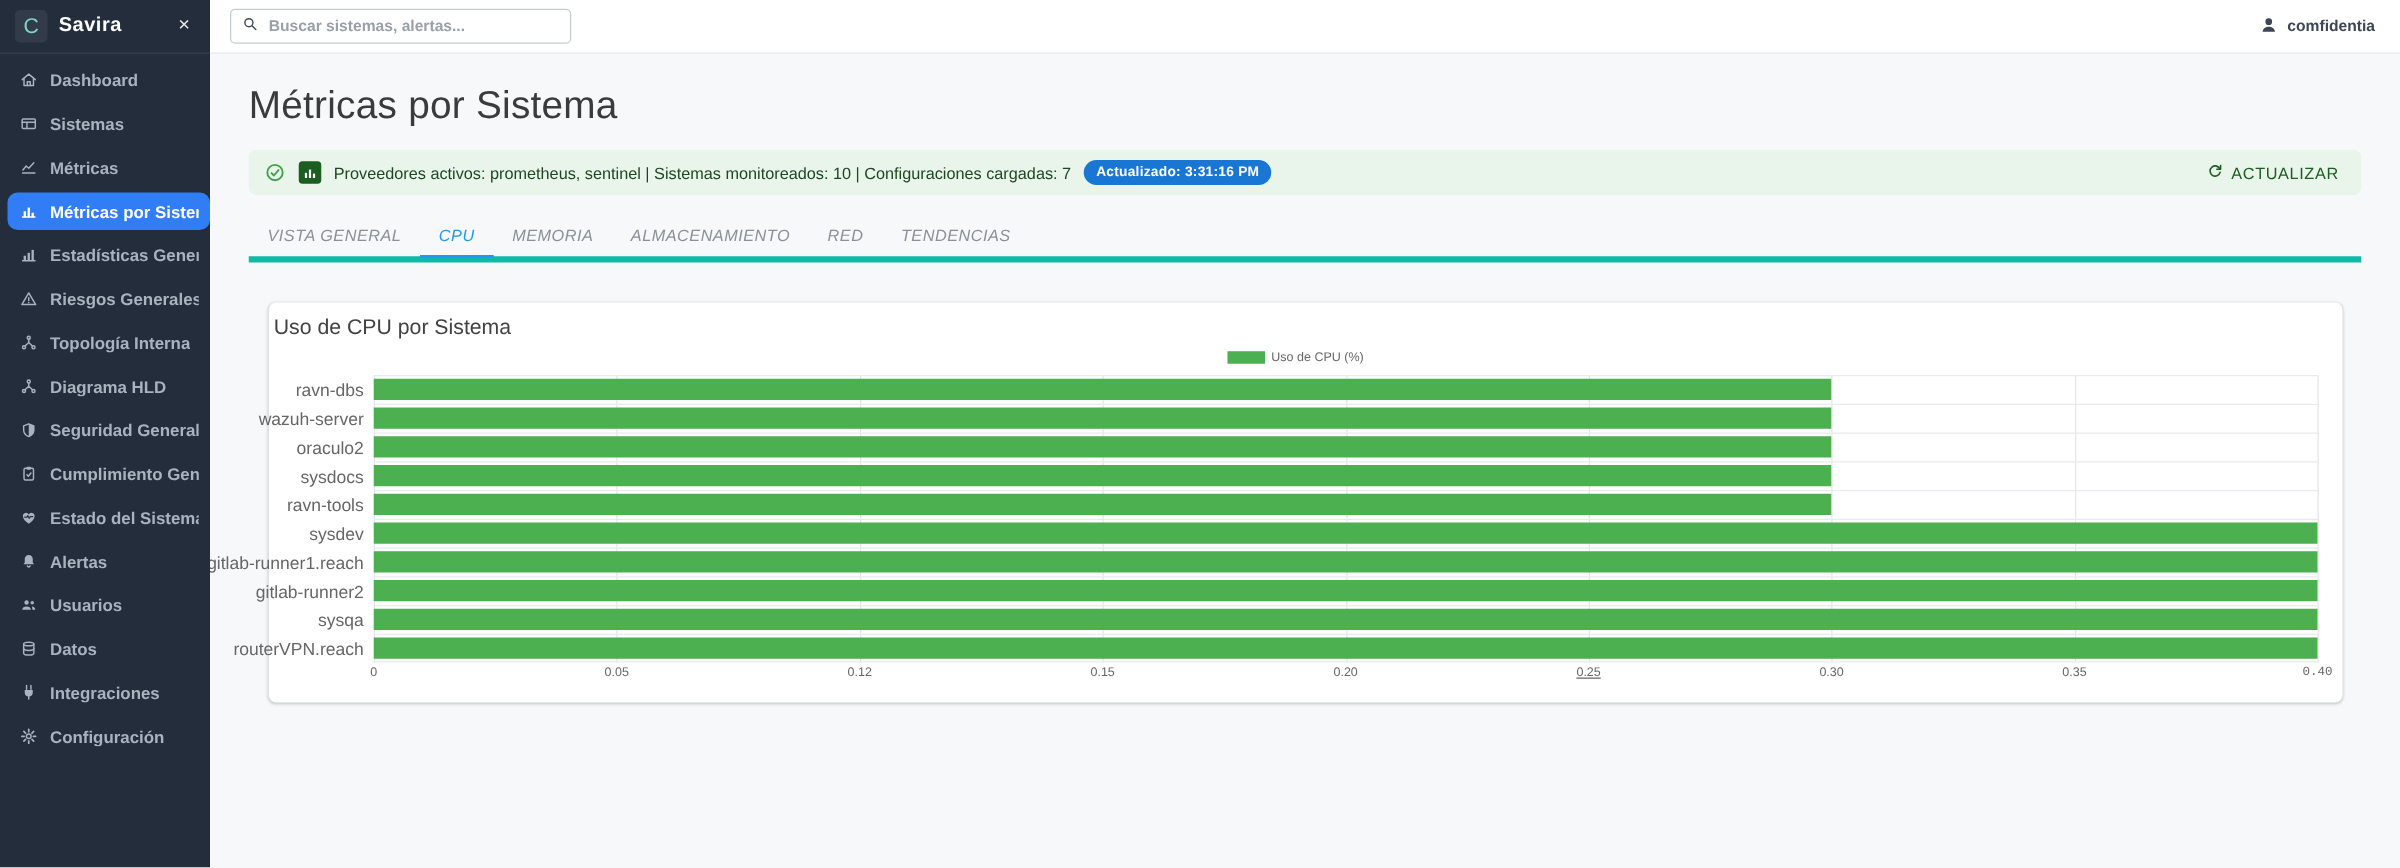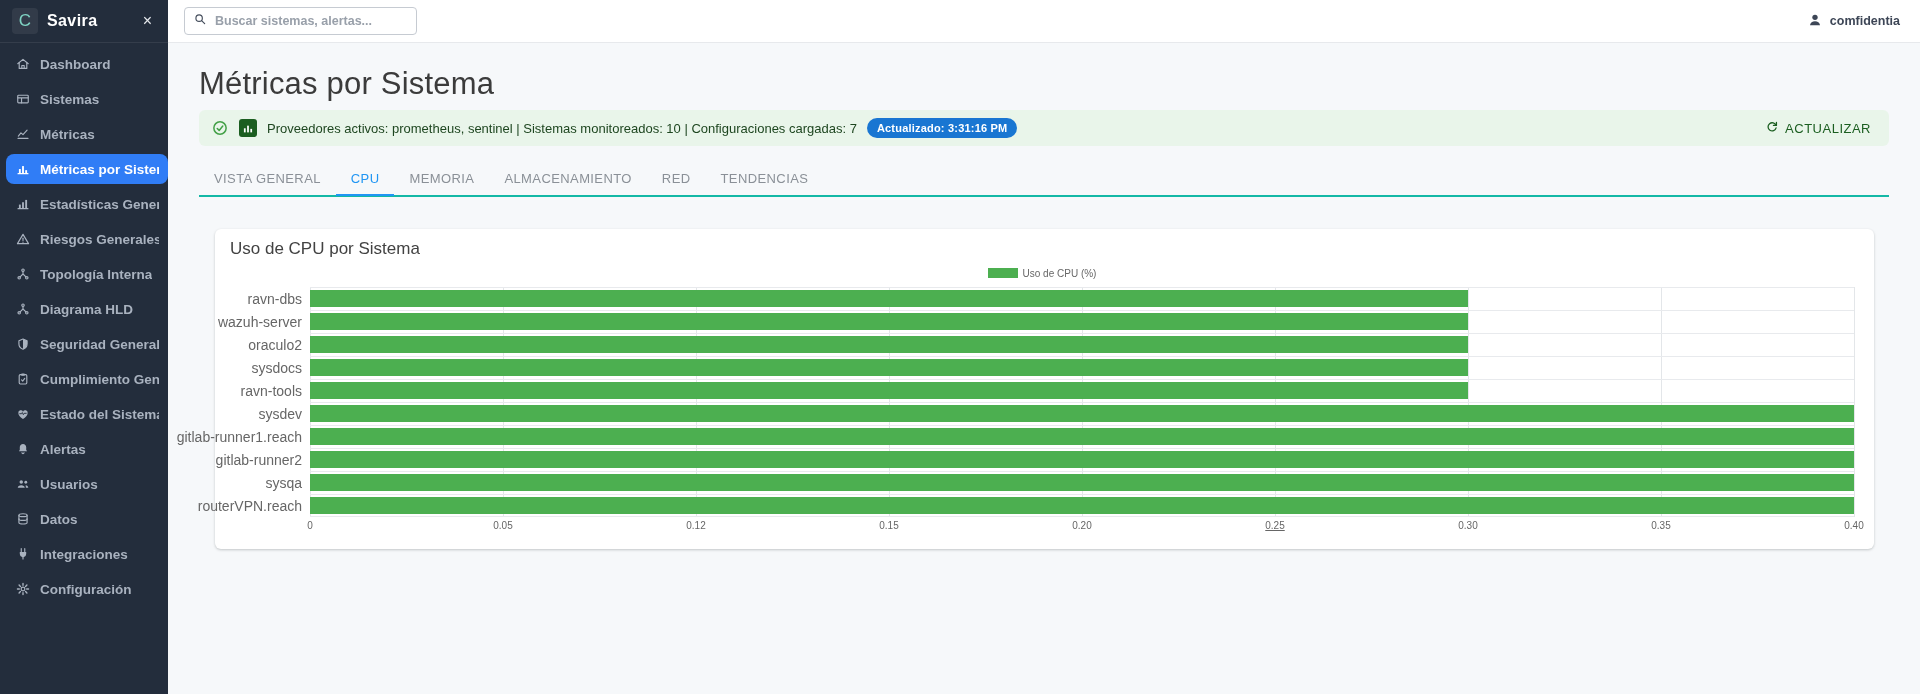--- a/index.html
+++ b/index.html
@@ -38,75 +38,75 @@
   .nav-icon svg { width:14px; height:14px; display:block; }
   .nav-label { overflow:hidden; white-space:nowrap; }
 
   
   .topbar {
     position:absolute; left:168px; top:0; right:0; height:43px; background:#fff;
     border-bottom:1px solid #e7e9ec; display:flex; align-items:center;
     justify-content:space-between; padding:0 20px 0 16px; z-index:4;
   }
   .search-box {
-    width:233px; height:28px; border:1.5px solid #c6cbd2; border-radius:4px;
+    width:273px; height:28px; border:1.5px solid #c6cbd2; border-radius:4px;
     display:flex; align-items:center; gap:6px; padding:0 8px; background:#fff; color:#434c5b;
   }
   .search-box svg { width:14px; height:14px; flex:none; }
   .search-box input {
     border:none; outline:none; flex:1; font-family:"Liberation Sans",sans-serif;
     font-size:12.5px; font-weight:700; color:#333; background:transparent; min-width:0;
   }
   .search-box input::placeholder { color:#99a0aa; opacity:1; }
   .user-chip { display:flex; align-items:center; gap:7px; color:#3d4656; font-size:12.5px; font-weight:700; cursor:pointer; }
   .user-chip svg { width:16px; height:16px; }
 
   
   .content {
     position:absolute; left:168px; top:43px; right:0; bottom:0;
     background:#f6f8fa; padding:0 31px; overflow:hidden;
   }
   .page-title { margin:23px 0 0 0; font-size:31px; font-weight:400; color:#3b3b3b; letter-spacing:.2px; }
   .page-subtitle { margin:9px 0 0 0; font-size:14.5px; color:#5f6368; }
 
   .status-strip {
-    margin-top:8px; height:36px; background:#e9f5ea; border-radius:6px;
+    margin-top:18px; height:36px; background:#e9f5ea; border-radius:6px;
     display:flex; align-items:center; gap:10px; padding:0 12px; color:#1e4620;
   }
   .status-strip .check-ic svg { width:18px; height:18px; display:block; }
   .chartbox-ic {
     width:18px; height:18px; background:#1b5e20; border-radius:3px; flex:none;
     display:flex; align-items:center; justify-content:center;
   }
   .chartbox-ic svg { width:14px; height:14px; display:block; }
   .status-msg { font-size:13px; color:#1e4620; }
   .updated-badge {
     background:#1976d2; color:#fff; font-size:11px; font-weight:700;
     padding:4px 10px; border-radius:11px; letter-spacing:.2px; white-space:nowrap;
   }
   .status-spacer { flex:1; }
   .refresh-btn {
     display:flex; align-items:center; gap:6px; background:none; border:none; cursor:pointer;
     color:#1b5e20; font-family:"Liberation Sans",sans-serif; font-size:13px; font-weight:500; letter-spacing:.5px;
   }
   .refresh-btn svg { width:14px; height:14px; }
 
-  .tabs { margin-top:16px; display:flex; border-bottom:2px solid #14b8a6; }
+  .tabs { margin-top:16px; display:flex; border-bottom:5px solid #14b8a6;font-style:italic; }
   .tab {
     padding:9px 15px 8px 15px; font-size:13px; font-weight:500; letter-spacing:.4px;
     color:#8a9097; border-bottom:2px solid transparent; margin-bottom:-1px;
     cursor:pointer; white-space:nowrap;
   }
   .tab.active { color:#2196f3; border-bottom-color:#2196f3; }
 
   
   .card {
     margin:32px 15px 0 16px; height:320px; background:#fff; border-radius:6px;
     box-shadow:0 1px 3px rgba(60,64,67,.18), 0 1px 2px rgba(60,64,67,.1);
-    padding:10px 20px 16px 15px;
+    padding:10px 20px 16px 4px;
   }
   .card-title { font-size:17px; font-weight:400; color:#424242; margin:0; }
   .legend-row { display:flex; align-items:center; justify-content:center; gap:5px; height:16px; margin:6px 0 6px 0; }
   .legend-swatch { width:30px; height:10px; }
   .legend-label { font-size:10px; color:#666; }
 
   .chart-area { display:flex; }
   .ycol { width:80px; flex:none; }
   .ylabel {
     height:23px; display:flex; align-items:center; justify-content:flex-end;
@@ -399,16 +399,16 @@
     </div>
     <div class="ticks-row">
         <span class="tick" style="left: 0%;">0</span>
         <span class="tick" style="left: 12.5%;">0.05</span>
         <span class="tick" style="left: 25%;">0.12</span>
         <span class="tick" style="left: 37.5%;">0.15</span>
         <span class="tick" style="left: 50%;">0.20</span>
         <span class="tick" style="left: 62.5%; text-decoration: underline;">0.25</span>
         <span class="tick" style="left: 75%;">0.30</span>
         <span class="tick" style="left: 87.5%;">0.35</span>
-        <span class="tick" style="left: 100%;">0.40</span>
+        <span class="tick" style="left: 100%; font-family: Liberation Mono, monospace;">0.40</span>
       </div>
   </section>
 </main>
 
 </body></html>

